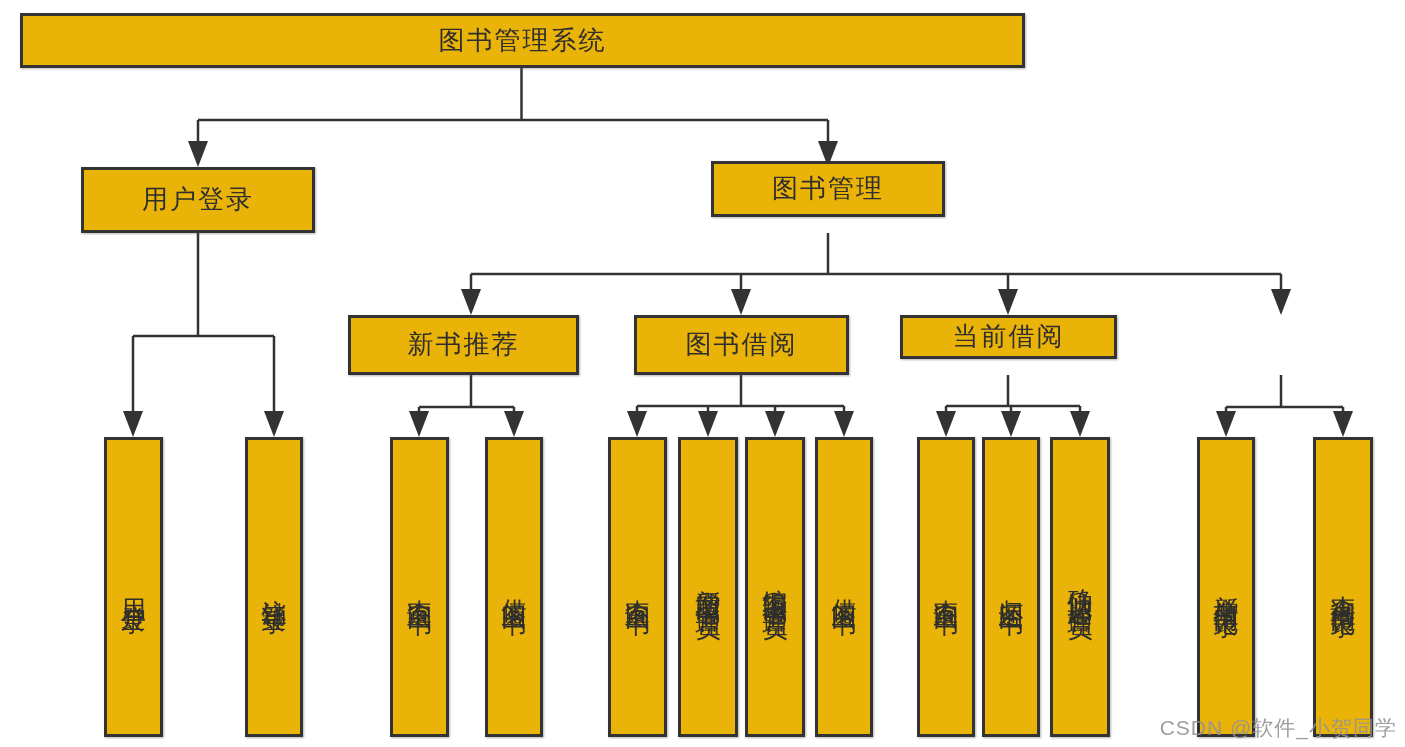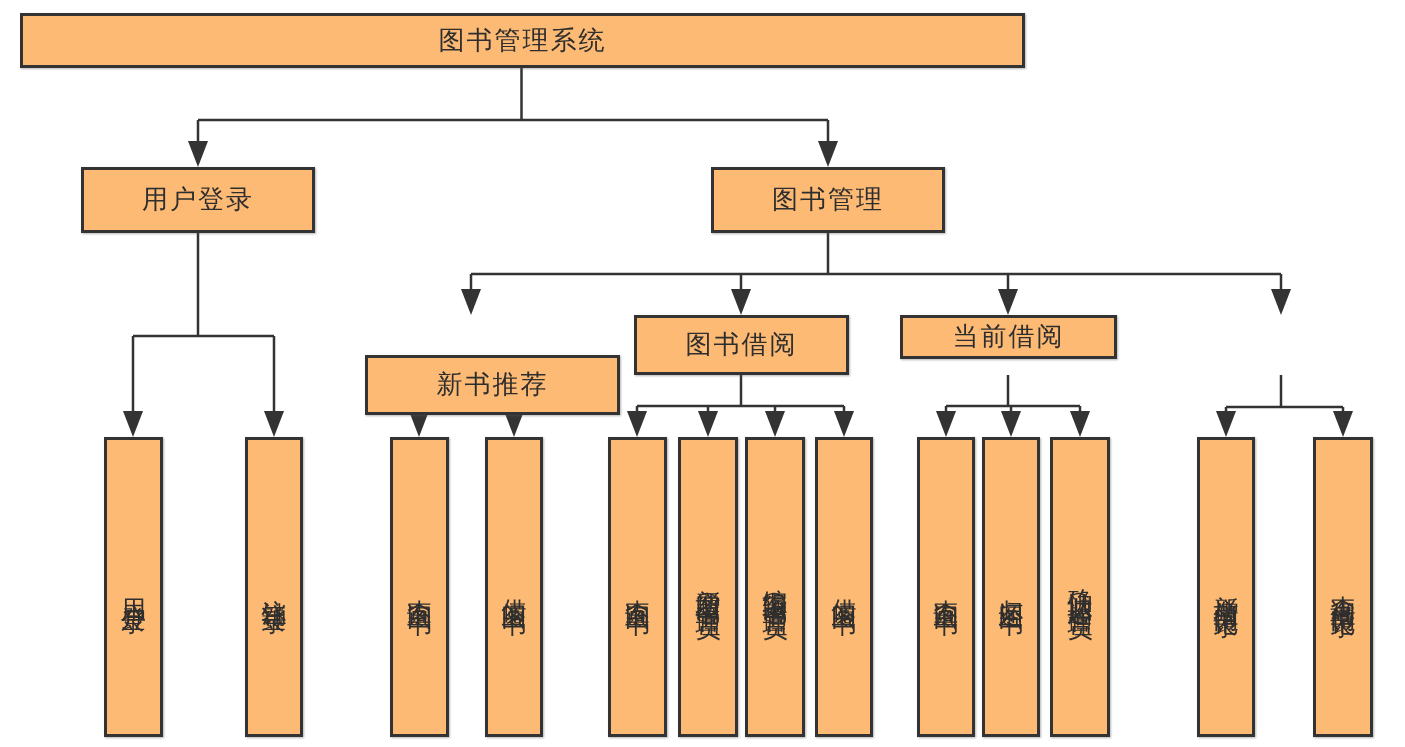--- a/index.html
+++ b/index.html
@@ -16,21 +16,21 @@
 
   .connectors {
     position: absolute;
     left: 0; top: 0;
     width: 1405px; height: 747px;
     z-index: 1;
   }
 
   .box {
     position: absolute;
-    background: #fdba74;
+    background: #eab308;
     border: 3px solid #333333;
     box-shadow: 1px 1px 2px rgba(90,90,90,0.45);
     display: flex;
     align-items: center;
     justify-content: center;
     color: #2e2e2e;
     font-size: 26px;
     letter-spacing: 2px;
     z-index: 2;
     text-align: center;
@@ -43,23 +43,23 @@
     font-size: 25px;
     letter-spacing: 4px;
     line-height: 1;
     padding: 6px 0;
   }
 
   
   .n-root            { left: 20px;   top: 13px;  width: 1005px; height: 55px; }
   
   .n-user-login      { left: 81px;   top: 167px; width: 234px;  height: 66px; }
-  .n-book-mgmt       { left: 711px;  top: 167px; width: 234px;  height: 66px; }
+  .n-book-mgmt       { left: 711px;  top: 161px; width: 234px;  height: 56px; }
   
-  .n-new-book        { left: 365px;  top: 315px; width: 255px;  height: 60px; margin-top: 40px; }
+  .n-new-book        { left: 348px;  top: 315px; width: 231px;  height: 60px; }
   .n-book-borrow     { left: 634px;  top: 315px; width: 215px;  height: 60px; text-align: right; }
   .n-current-borrow  { left: 900px;  top: 315px; width: 217px;  height: 44px; }
   .n-borrow-record   { left: 1172px; top: 315px; width: 218px;  height: 60px; }
   
   .n-leaf-login          { left: 104px;  top: 437px; width: 59px; height: 300px; }
   .n-leaf-logout         { left: 245px;  top: 437px; width: 58px; height: 300px; }
   .n-leaf-rec-query      { left: 390px;  top: 437px; width: 59px; height: 300px; }
   .n-leaf-rec-borrow     { left: 485px;  top: 437px; width: 58px; height: 300px; }
   .n-leaf-bb-query       { left: 608px;  top: 437px; width: 59px; height: 300px; }
   .n-leaf-bb-add         { left: 678px;  top: 437px; width: 60px; height: 300px; }
@@ -176,13 +176,14 @@
   <div class="box vertical n-leaf-bb-edit">编辑图书（管理员）</div>
   <div class="box vertical n-leaf-bb-borrow">借阅图书</div>
 
   <div class="box vertical n-leaf-cb-query">查询图书</div>
   <div class="box vertical n-leaf-cb-return">归还图书</div>
   <div class="box vertical n-leaf-cb-confirm">确认归还（管理员）</div>
 
   <div class="box vertical n-leaf-br-add">新增借阅记录</div>
   <div class="box vertical n-leaf-br-query">查询借阅记录</div>
 
+  <div class="watermark">CSDN @软件_小贺同学</div>
 </div>
 
 </body></html>

